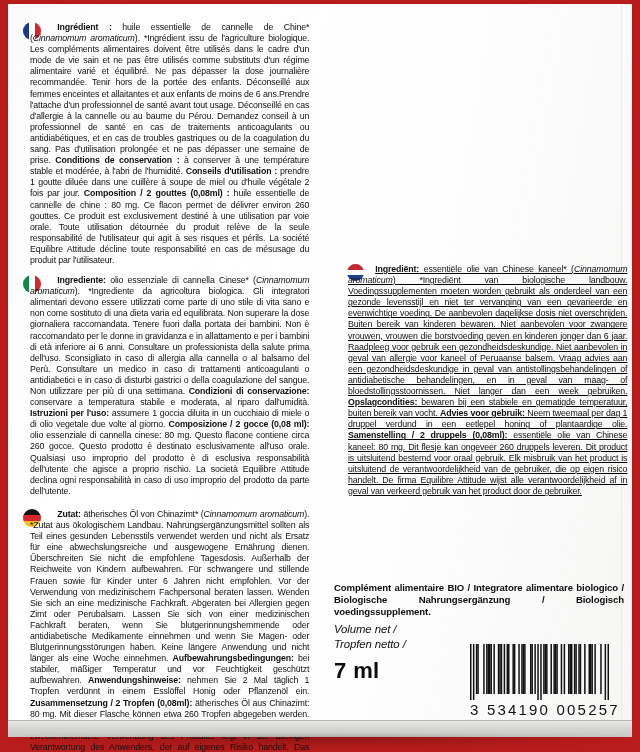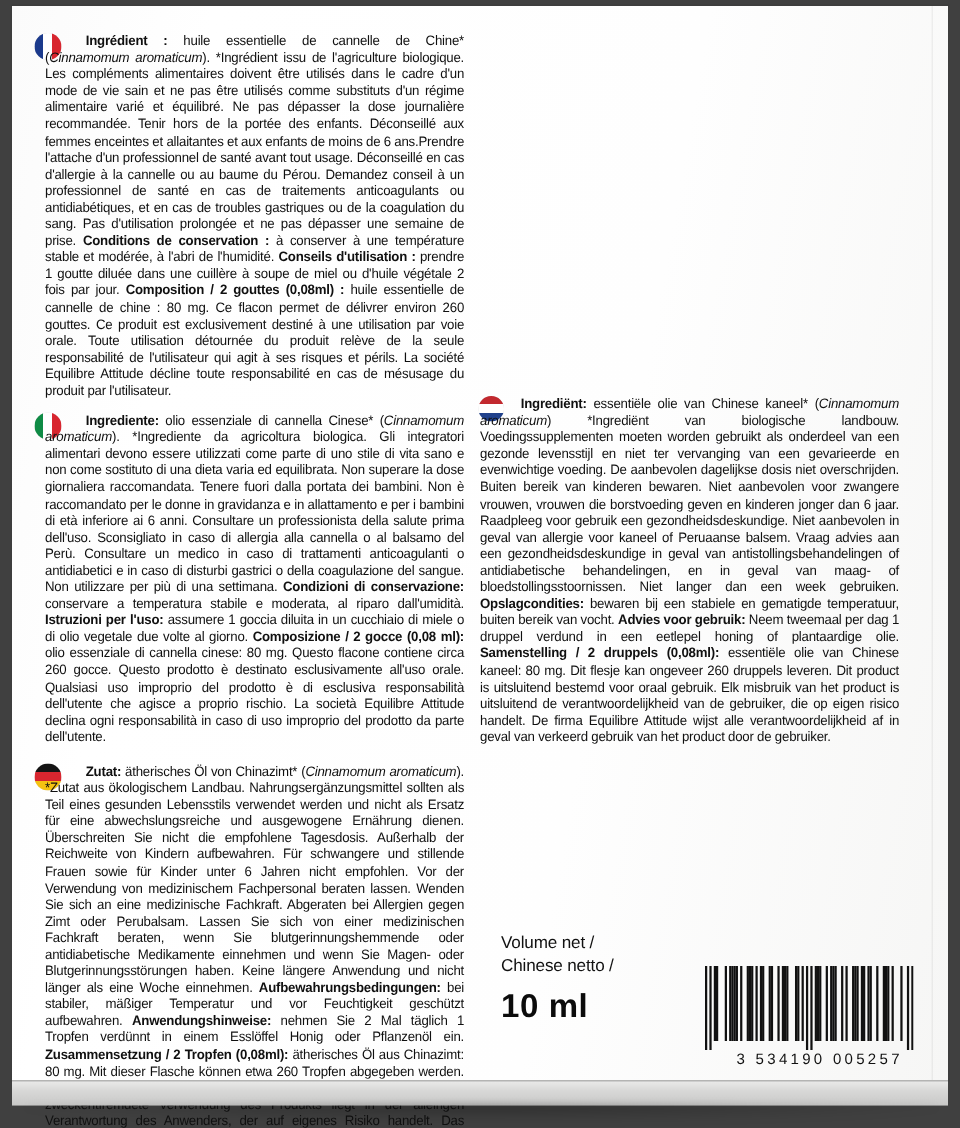--- a/index.html
+++ b/index.html
@@ -8,21 +8,21 @@
     width:640px;height:752px;
     background:#ffffff;
     font-family:"Liberation Sans","DejaVu Sans",sans-serif;
     overflow:hidden;
   }
 
   
   #box-photo{
     position:relative;
     width:640px;height:752px;
-    background:#404040;
+    background:#b91c1c;
     overflow:hidden;
   }
 
   
   .card-face{
     position:absolute;
     left:8px; top:4px;
     width:624px; height:716px;
     background:linear-gradient(100deg,#fbfbfb 0%,#ffffff 18%,#fefefe 62%,#f6f6f5 100%);
     box-shadow:0 0 0 1px rgba(0,0,0,.04);
@@ -48,21 +48,21 @@
   .columns{
     position:absolute;
     left:0;top:0;width:624px;height:716px;
   }
   .col{
     position:absolute;
     top:18px;
     width:288px;
   }
   .col-left{left:22px;}
-  .col-right{left:312px;}
+  .col-right{left:340px;text-decoration:underline;}
 
   .block{ position:relative; margin-bottom:9px; }
 
   .para{
     font-size:9.1px;
     line-height:11.1px;
     text-align:justify;
     color:#101010;
     letter-spacing:-0.15px;
     font-stretch:condensed;
@@ -97,42 +97,41 @@
     font-size:9.6px;line-height:11.8px;
     font-weight:700;color:#0d0d0d;
     text-align:justify;
     letter-spacing:-.1px;
   }
 
   .volume-wrap{
     position:absolute; left:326px; top:618px; width:140px;
   }
   .volume-label{
-    font-size:11.4px;line-height:15.2px;color:#111;letter-spacing:-.1px;
+    font-size:11.4px;line-height:15.2px;color:#111;letter-spacing:-.1px;font-style:italic;
   }
   .volume-value{
     margin-top:6px;
     font-size:22px;font-weight:700;letter-spacing:.4px;color:#0b0b0b;
   }
 
   
   .barcode-wrap{
     position:absolute;left:462px;top:640px;width:148px;
   }
   .barcode{
     height:56px;width:139px;display:block;
   }
   .barcode-digits{
     margin-top:1px;
-    font-size:10px;
+    font-size:15px;
     letter-spacing:2.2px;
     color:#111;
     font-family:"Liberation Sans","DejaVu Sans",sans-serif;
     white-space:nowrap;
-    margin-left:21px;
   }
 </style>
 </head>
 <body>
 
 <div id="box-photo">
 
   <div class="card-face">
     <div class="seam"></div>
 
@@ -167,25 +166,26 @@
 
         <div class="block" style="margin-top:242px;">
           <div class="flag">
             <span class="fl-nl"></span>
           </div>
           <p class="para indent"><b>Ingrediënt:</b> essentiële olie van Chinese kaneel* (<i>Cinnamomum aromaticum</i>) *Ingrediënt van biologische landbouw. Voedingssupplementen moeten worden gebruikt als onderdeel van een gezonde levensstijl en niet ter vervanging van een gevarieerde en evenwichtige voeding. De aanbevolen dagelijkse dosis niet overschrijden. Buiten bereik van kinderen bewaren. Niet aanbevolen voor zwangere vrouwen, vrouwen die borstvoeding geven en kinderen jonger dan 6 jaar. Raadpleeg voor gebruik een gezondheidsdeskundige. Niet aanbevolen in geval van allergie voor kaneel of Peruaanse balsem. Vraag advies aan een gezondheidsdeskundige in geval van antistollingsbehandelingen of antidiabetische behandelingen, en in geval van maag- of bloedstollingsstoornissen. Niet langer dan een week gebruiken. <b>Opslagcondities:</b> bewaren bij een stabiele en gematigde temperatuur, buiten bereik van vocht. <b>Advies voor gebruik:</b> Neem tweemaal per dag 1 druppel verdund in een eetlepel honing of plantaardige olie. <b>Samenstelling / 2 druppels (0,08ml):</b> essentiële olie van Chinese kaneel: 80 mg. Dit flesje kan ongeveer 260 druppels leveren. Dit product is uitsluitend bestemd voor oraal gebruik. Elk misbruik van het product is uitsluitend de verantwoordelijkheid van de gebruiker, die op eigen risico handelt. De firma Equilibre Attitude wijst alle verantwoordelijkheid af in geval van verkeerd gebruik van het product door de gebruiker.</p>
         </div>
 
       </div>
 
+      <div class="bio-line">Complément alimentaire BIO / Integratore alimentare biologico / Biologische Nahrungsergänzung / Biologisch voedingssupplement.</div>
 
       <div class="volume-wrap">
         <div class="volume-label">Volume net /</div>
-        <div class="volume-label">Chinese netto /</div>
-        <div class="volume-value">10 ml</div>
+        <div class="volume-label">Tropfen netto /</div>
+        <div class="volume-value">7 ml</div>
       </div>
 
       <div class="barcode-wrap">
         <svg class="barcode" id="barcode-svg" viewBox="0 0 139 56" preserveAspectRatio="none">
             <rect x="0.000" y="0" width="1.492" height="56" fill="#111"></rect>
             <rect x="2.926" y="0" width="1.492" height="56" fill="#111"></rect>
             <rect x="5.853" y="0" width="1.492" height="50" fill="#111"></rect>
             <rect x="7.316" y="0" width="1.492" height="50" fill="#111"></rect>
             <rect x="13.168" y="0" width="1.492" height="50" fill="#111"></rect>
             <rect x="16.095" y="0" width="1.492" height="50" fill="#111"></rect>

